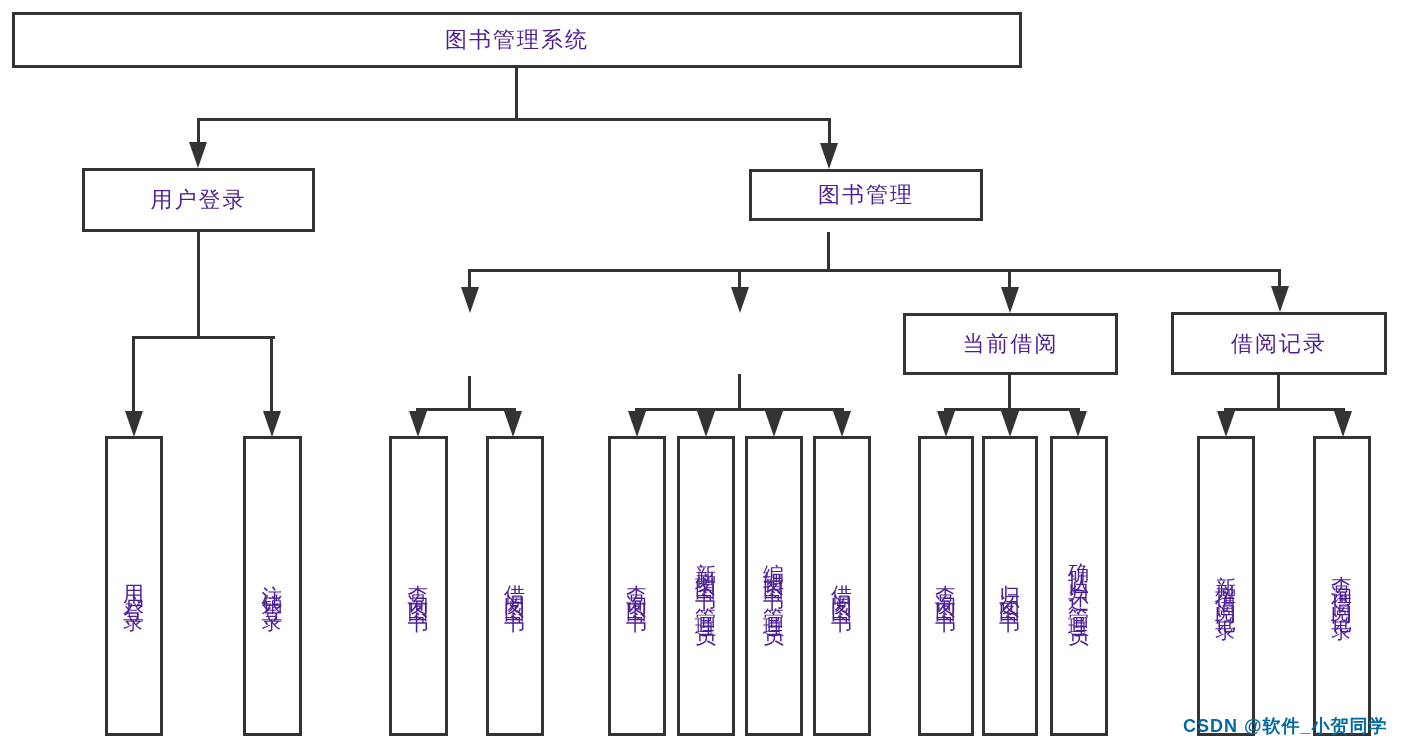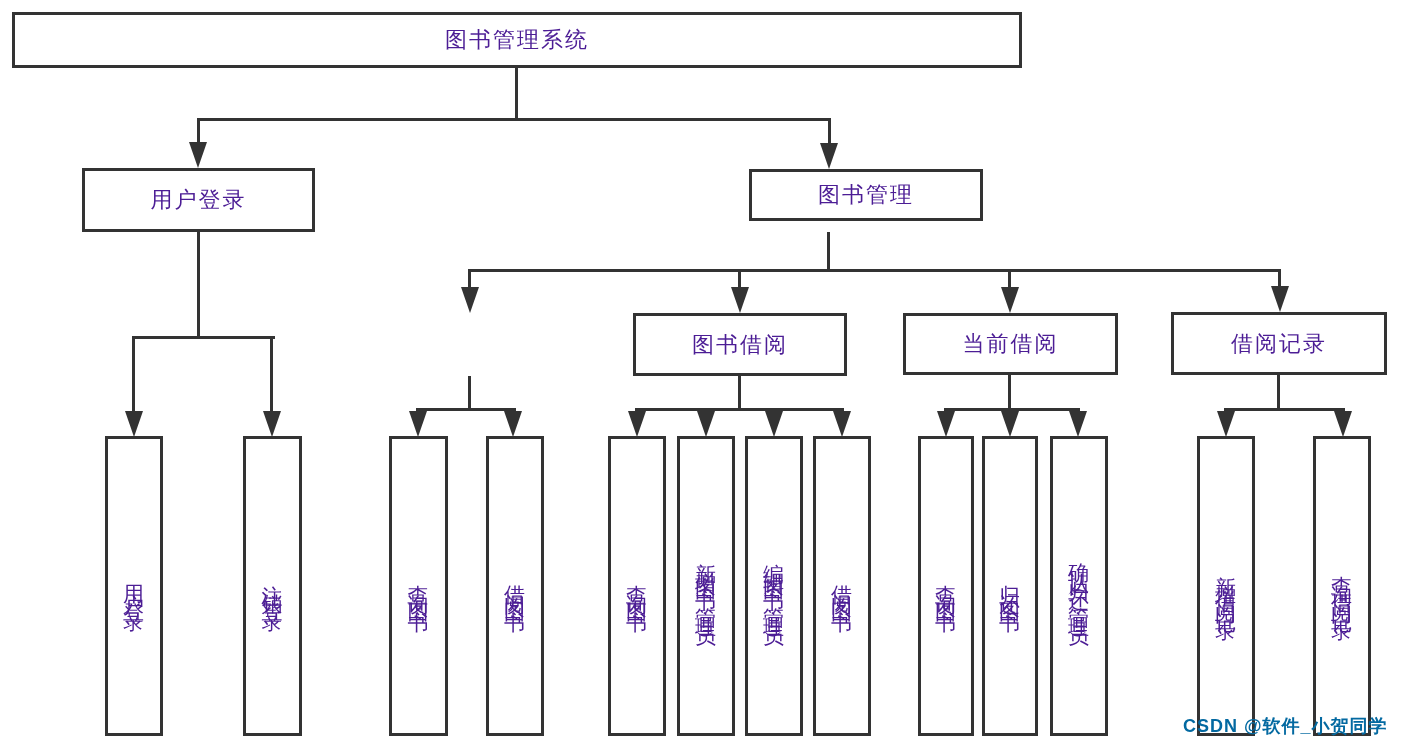--- a/index.html
+++ b/index.html
@@ -74,21 +74,20 @@
   <div class="hline" style="left:468px; top:269px; width:813px; height:3px;"></div>
   <div class="vline" style="left:468px; top:271px; width:3px; height:20px;"></div>
   <div class="arrow" style="left:461px; top:287px;"></div>
   <div class="vline" style="left:738px; top:271px; width:3px; height:20px;"></div>
   <div class="arrow" style="left:731px; top:287px;"></div>
   <div class="vline" style="left:1008px; top:271px; width:3px; height:20px;"></div>
   <div class="arrow" style="left:1001px; top:287px;"></div>
   <div class="vline" style="left:1278px; top:271px; width:3px; height:20px;"></div>
   <div class="arrow" style="left:1271px; top:286px;"></div>
 
-  <div class="box hbox" style="left:633px; top:313px; width:214px; height:63px;">图书借阅</div>
   <div class="box hbox" style="left:903px; top:313px; width:215px; height:62px;">当前借阅</div>
   <div class="box hbox" style="left:1171px; top:312px; width:216px; height:63px;">借阅记录</div>
 
   <div class="vline" style="left:468px; top:376px; width:3px; height:34px;"></div>
   <div class="hline" style="left:416px; top:408px; width:100px; height:3px;"></div>
   <div class="arrow" style="left:409px; top:411px;"></div>
   <div class="arrow" style="left:504px; top:411px;"></div>
 
   <div class="vline" style="left:738px; top:374px; width:3px; height:36px;"></div>
   <div class="hline" style="left:635px; top:408px; width:209px; height:3px;"></div>

